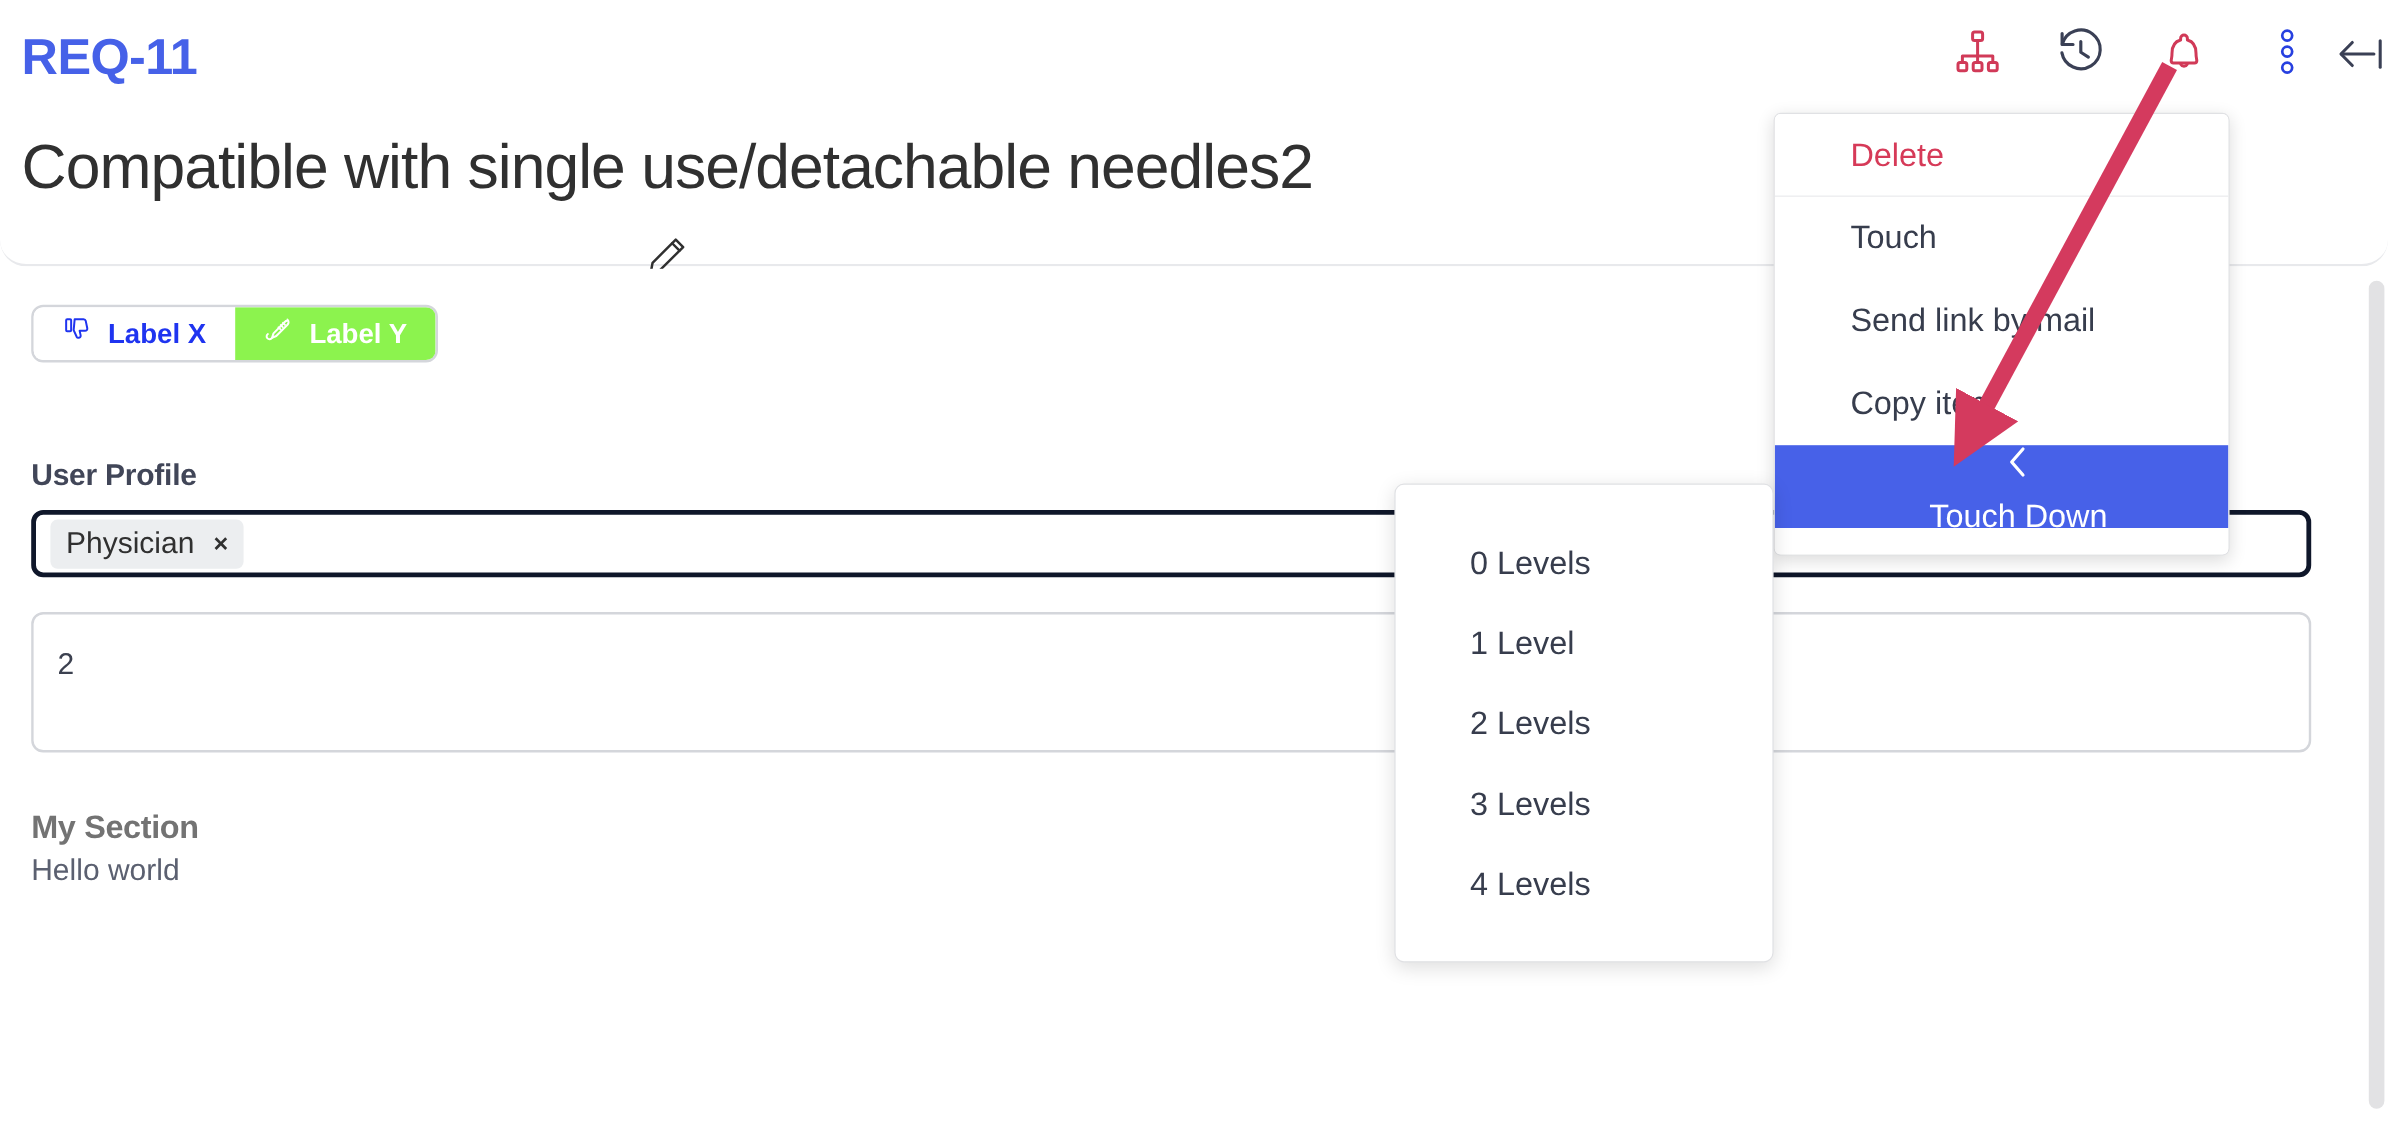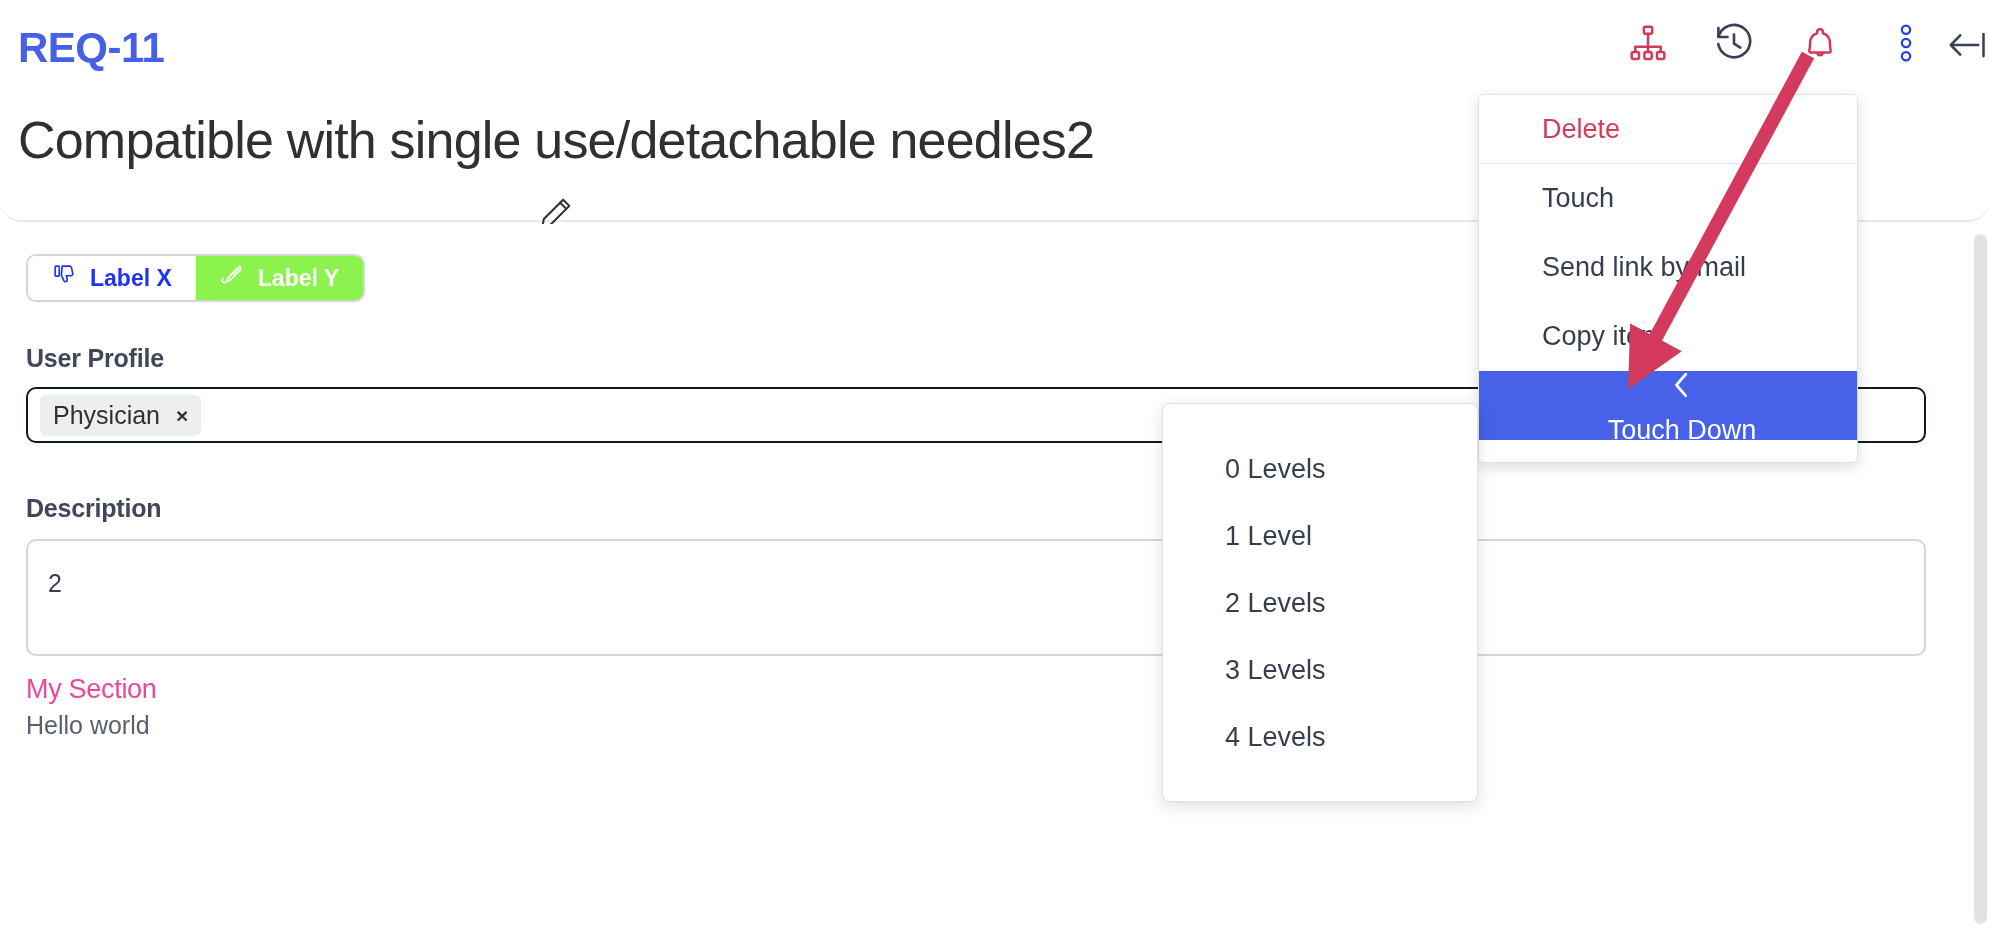--- a/index.html
+++ b/index.html
@@ -120,28 +120,29 @@
   }
   .label-chip.x { color: #1f34f0; background: #ffffff; }
   .label-chip.y { color: #ffffff; background: #8cf34e; }
 
   
   .field-label {
     font-size: 25px;
     font-weight: 700;
     color: #414658;
     letter-spacing: -0.2px;
+    margin-top: 38px;
   }
 
   .user-profile-block { position: absolute; left: 26px; top: 120px; }
   .tag-input {
     margin-top: 14px;
     width: 1900px;
     height: 56px;
-    border: 2px solid #0f172a;
+    border: 4px solid #0f172a;
     border-radius: 10px;
     display: flex;
     align-items: center;
     padding: 0 12px;
     background: #ffffff;
     cursor: text;
   }
   .tag {
     display: inline-flex;
     align-items: center;
@@ -172,22 +173,22 @@
     color: #3c4150;
     background: #ffffff;
     font-family: "Liberation Sans", sans-serif;
     resize: none;
     outline: none;
   }
 
   .my-section-block { position: absolute; left: 26px; top: 450px; }
   .section-title {
     font-size: 27px;
-    font-weight: 400;
-    color: #ec4899;
+    font-weight: 700;
+    color: #737373;
     letter-spacing: -0.3px;
   }
   .section-text {
     margin-top: 6px;
     font-size: 25px;
     color: #5b6070;
   }
 
   
   .scrollbar-track {
@@ -384,21 +385,20 @@
       <div class="field-label">User Profile</div>
       <div class="tag-input">
         <span class="tag">
           <span>Physician</span>
           <span class="tag-remove">×</span>
         </span>
       </div>
     </div>
 
     <div class="description-block">
-      <div class="field-label">Description</div>
       <textarea class="textarea-box" style="">2</textarea>
     </div>
 
     <div class="my-section-block">
       <div class="section-title">My Section</div>
       <div class="section-text">Hello world</div>
     </div>
   </div>
 
   <div class="scrollbar-track"></div>

